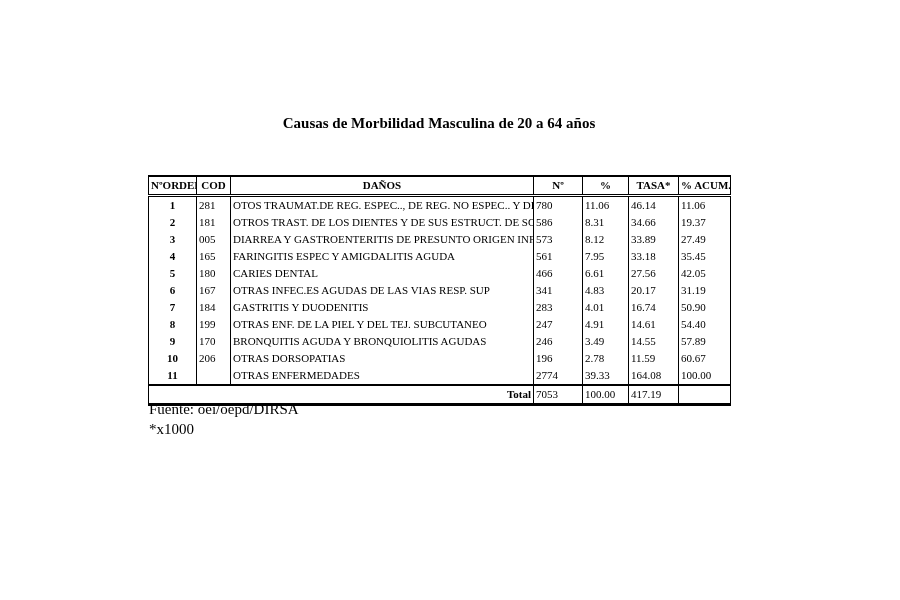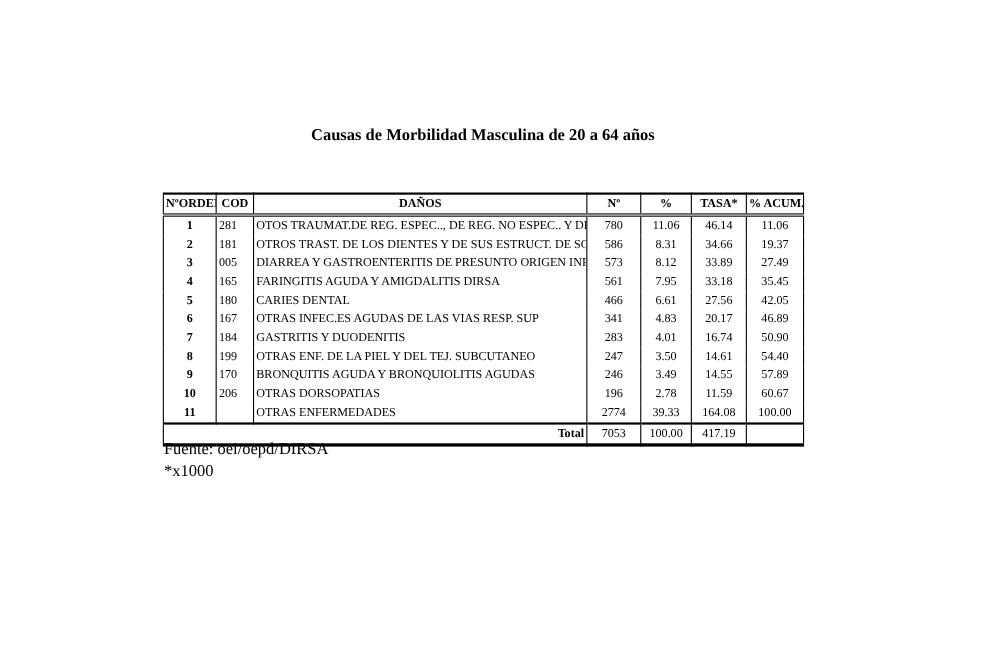--- a/index.html
+++ b/index.html
@@ -54,21 +54,21 @@
   thead th {
     font-weight: bold;
     text-align: center;
     border-bottom: 3px double #000;
     height: 17px;
   }
   tbody td { border-top: none; border-bottom: none; }
   .c-orden { text-align: center; font-weight: bold; }
   .c-cod   { text-align: left; }
   .c-danos { text-align: left; }
-  .c-num   { text-align: center; }
+  .c-num   { }
   tfoot td { border-top: 2px solid #000; }
   .total-label { font-weight: bold; text-align: right; }
   .src-note, .rate-note {
     position: absolute;
     left: 149px;
     font-size: 15px;
     line-height: 13px;
   }
   .src-note  { top: 403px; }
   .rate-note { top: 423px; }
@@ -127,21 +127,21 @@
           <td class="c-cod">005</td>
           <td class="c-danos">DIARREA Y GASTROENTERITIS DE PRESUNTO ORIGEN INFECC</td>
           <td class="c-num">573</td>
           <td class="c-num">8.12</td>
           <td class="c-num">33.89</td>
           <td class="c-num">27.49</td>
         </tr>
         <tr>
           <td class="c-orden">4</td>
           <td class="c-cod">165</td>
-          <td class="c-danos">FARINGITIS AGUDA Y AMIGDALITIS DIRSA</td>
+          <td class="c-danos">FARINGITIS ESPEC Y AMIGDALITIS AGUDA</td>
           <td class="c-num">561</td>
           <td class="c-num">7.95</td>
           <td class="c-num">33.18</td>
           <td class="c-num">35.45</td>
         </tr>
         <tr>
           <td class="c-orden">5</td>
           <td class="c-cod">180</td>
           <td class="c-danos">CARIES DENTAL</td>
           <td class="c-num">466</td>
@@ -149,37 +149,37 @@
           <td class="c-num">27.56</td>
           <td class="c-num">42.05</td>
         </tr>
         <tr>
           <td class="c-orden">6</td>
           <td class="c-cod">167</td>
           <td class="c-danos">OTRAS INFEC.ES AGUDAS DE LAS VIAS RESP. SUP</td>
           <td class="c-num">341</td>
           <td class="c-num">4.83</td>
           <td class="c-num">20.17</td>
-          <td class="c-num">46.89</td>
+          <td class="c-num">31.19</td>
         </tr>
         <tr>
           <td class="c-orden">7</td>
           <td class="c-cod">184</td>
           <td class="c-danos">GASTRITIS Y DUODENITIS</td>
           <td class="c-num">283</td>
           <td class="c-num">4.01</td>
           <td class="c-num">16.74</td>
           <td class="c-num">50.90</td>
         </tr>
         <tr>
           <td class="c-orden">8</td>
           <td class="c-cod">199</td>
           <td class="c-danos">OTRAS ENF. DE LA PIEL Y DEL TEJ. SUBCUTANEO</td>
           <td class="c-num">247</td>
-          <td class="c-num">3.50</td>
+          <td class="c-num">4.91</td>
           <td class="c-num">14.61</td>
           <td class="c-num">54.40</td>
         </tr>
         <tr>
           <td class="c-orden">9</td>
           <td class="c-cod">170</td>
           <td class="c-danos">BRONQUITIS AGUDA Y BRONQUIOLITIS AGUDAS</td>
           <td class="c-num">246</td>
           <td class="c-num">3.49</td>
           <td class="c-num">14.55</td>

